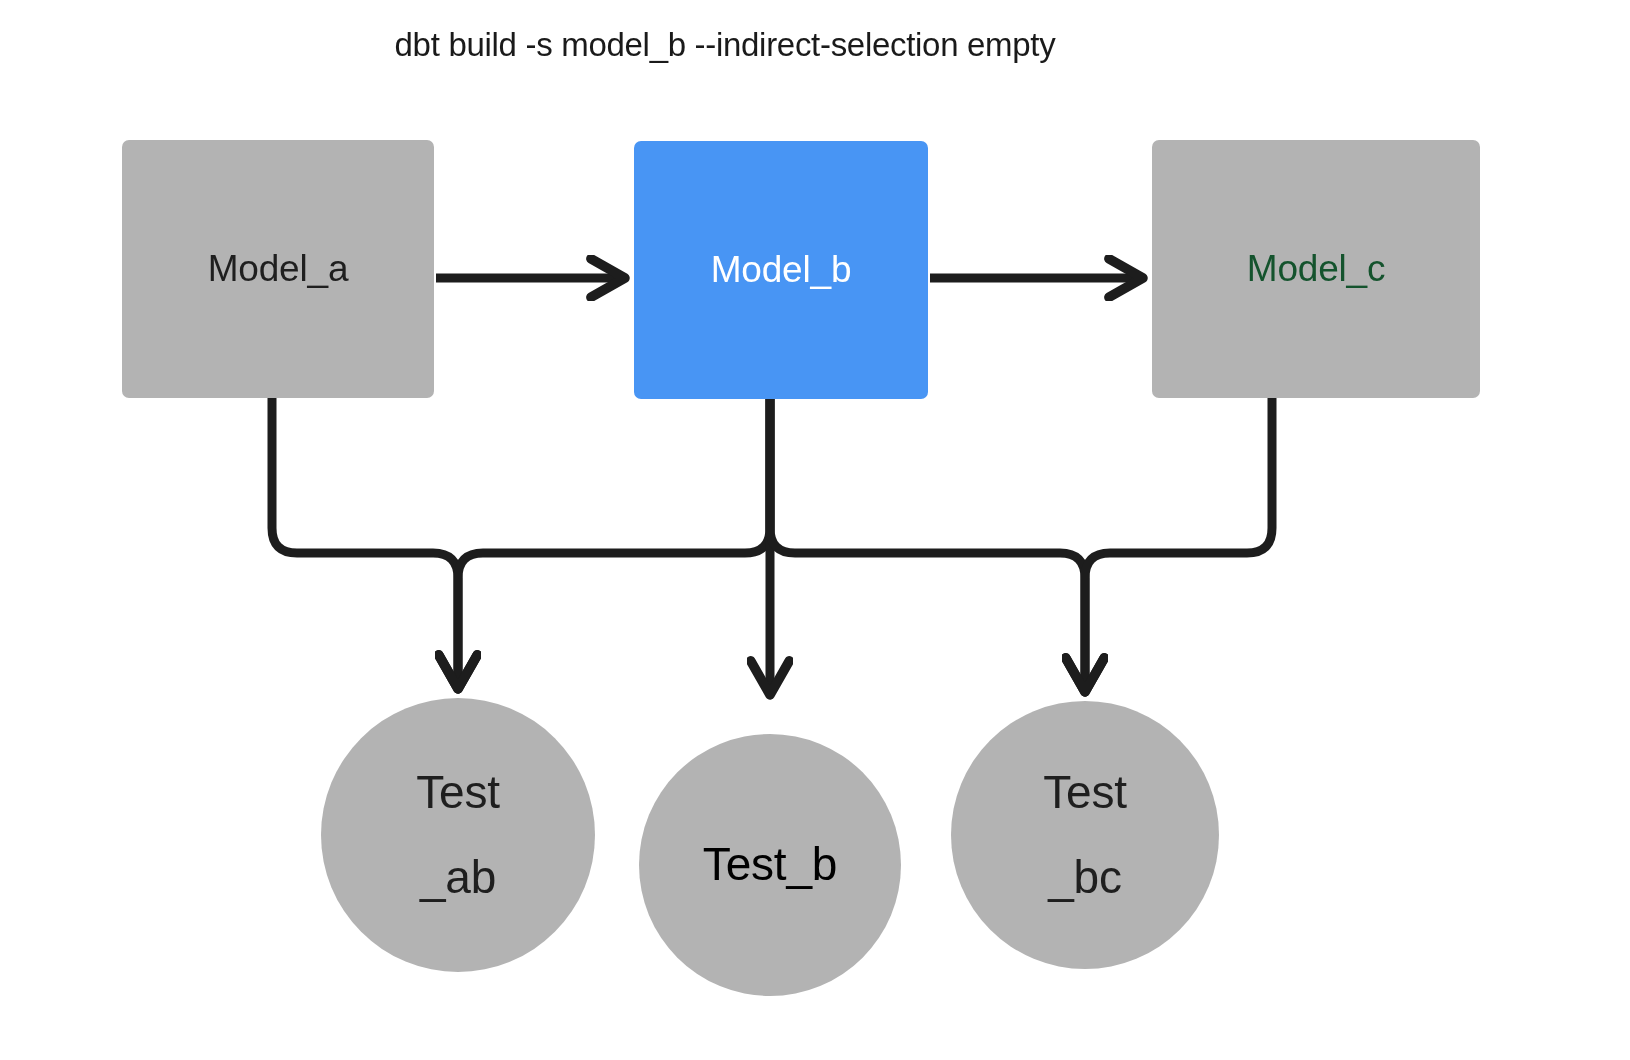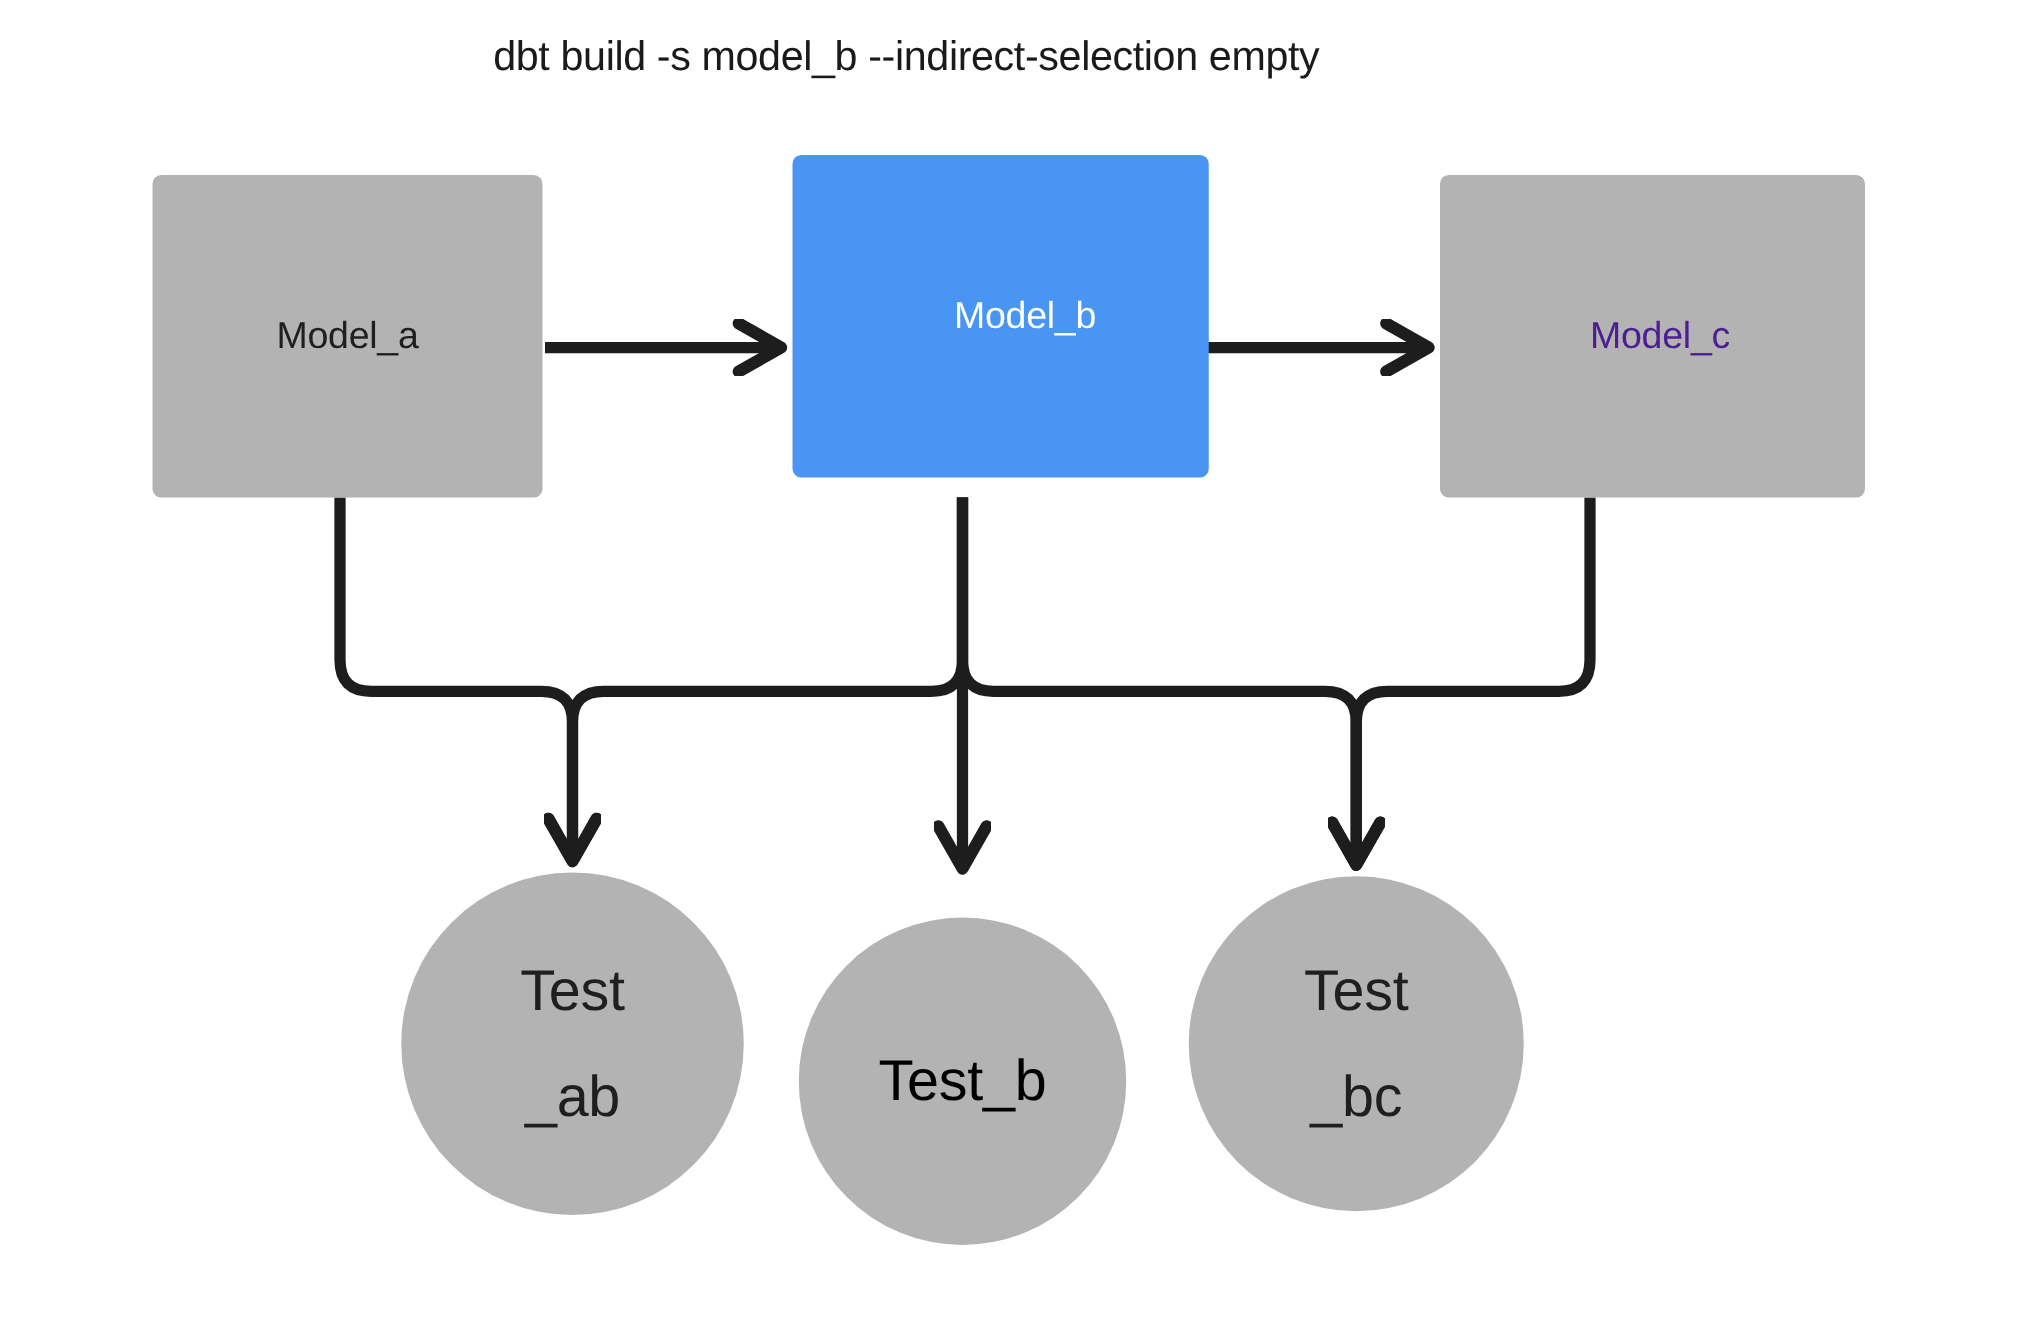--- a/index.html
+++ b/index.html
@@ -25,21 +25,21 @@
     color: #1a1a1a;
     letter-spacing: -0.3px;
     white-space: nowrap;
   }
   .node-box {
     position: absolute;
     border-radius: 7px;
     display: flex;
     align-items: center;
     justify-content: center;
-    font-size: 30px;
+    font-size: 37px;
     letter-spacing: -0.2px;
   }
   .node-circle {
     position: absolute;
     border-radius: 50%;
     display: flex;
     flex-direction: column;
     align-items: center;
     justify-content: center;
     font-size: 46px;
@@ -87,25 +87,25 @@
       <path d="M 770 398 L 770 528 Q 770 553 795 553 L 1060 553 Q 1085 553 1085 578 L 1085 691" marker-end="url(#arrowD)"></path>
 
       <path d="M 1272 398 L 1272 528 Q 1272 553 1247 553 L 1110 553 Q 1085 553 1085 578 L 1085 691" marker-end="url(#arrowD)"></path>
     </g>
   </svg>
 
   <div class="node-box" style="left:122px; top:140px; width:312px; height:258px; background:#b3b3b3; color:#1f1f1f;">
     <span>Model_a</span>
   </div>
 
-  <div class="node-box" style="left:634px; top:124px; width:294px; height:258px; background:#4895f4; color:#ffffff;padding-left:39px;">
+  <div class="node-box" style="left:634px; top:141px; width:294px; height:258px; background:#4895f4; color:#ffffff;">
     <span>Model_b</span>
   </div>
 
-  <div class="node-box" style="left:1152px; top:140px; width:328px; height:258px; background:#b3b3b3; color:#4c1d95;padding-left:12px;">
+  <div class="node-box" style="left:1152px; top:140px; width:328px; height:258px; background:#b3b3b3; color:#14532d;">
     <span>Model_c</span>
   </div>
 
   <div class="node-circle" style="left:321px; top:698px; width:274px; height:274px; background:#b3b3b3; color:#1f1f1f;">
     <span class="circle-line">Test</span>
     <span class="circle-line">_ab</span>
   </div>
 
   <div class="node-circle" style="left:639px; top:734px; width:262px; height:262px; background:#b3b3b3; color:#000000;">
     <span class="circle-line">Test_b</span>

